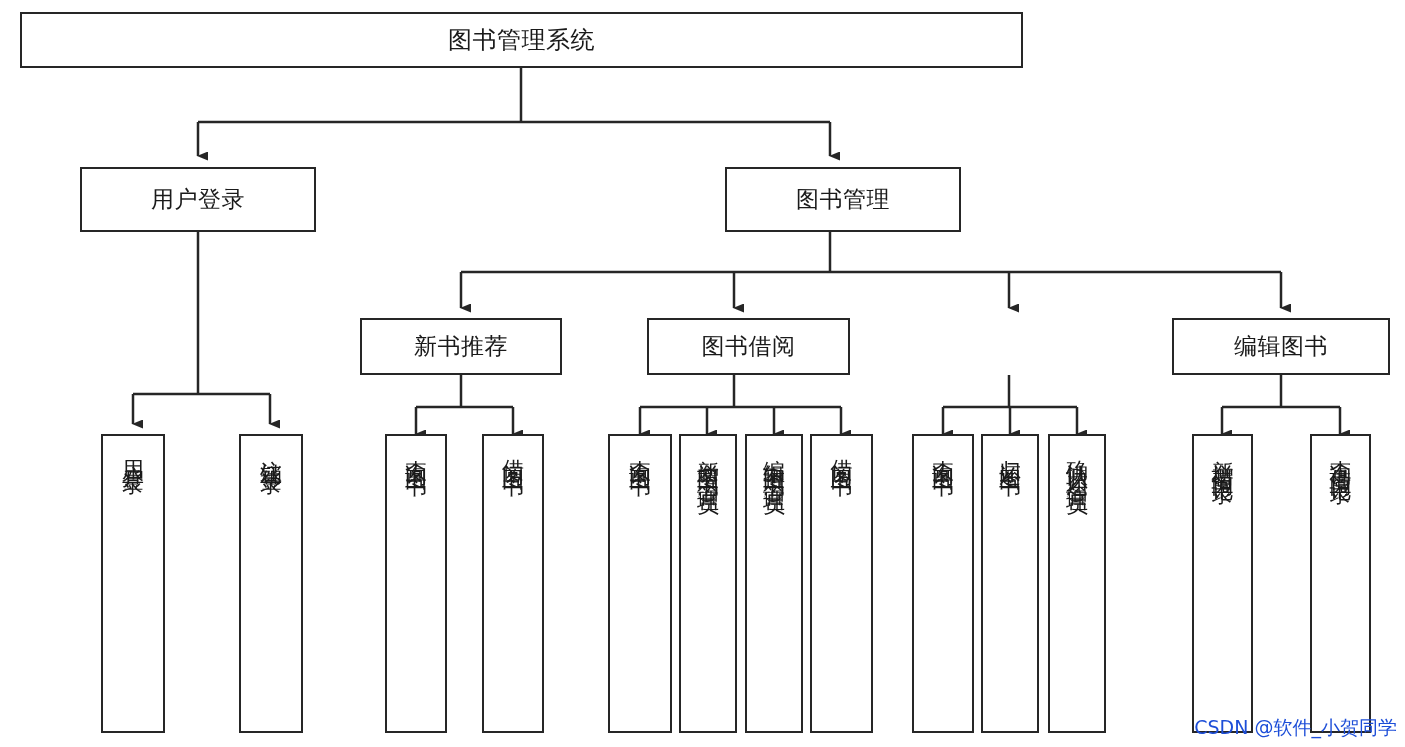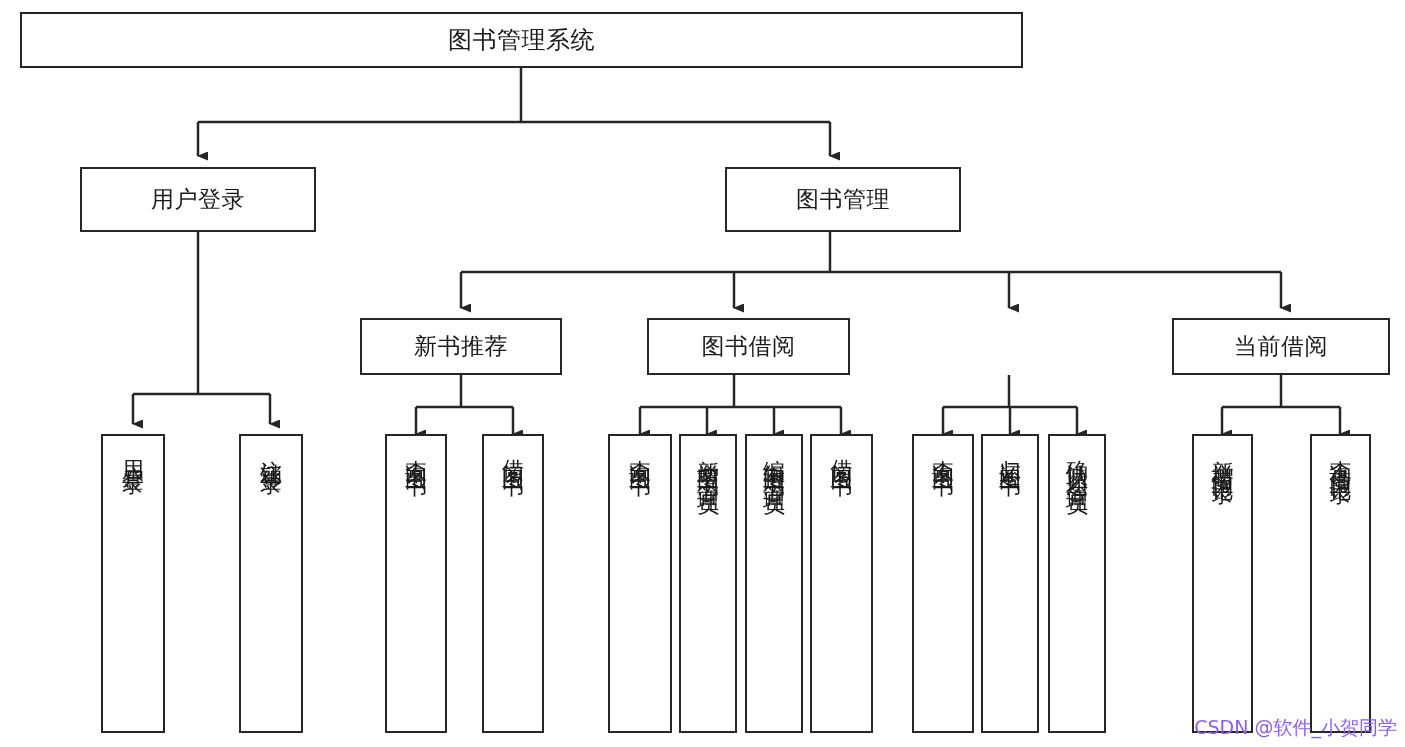--- a/index.html
+++ b/index.html
@@ -54,21 +54,21 @@
     text-orientation: upright;
     letter-spacing: 5px;
     line-height: 1.0;
     white-space: nowrap;
   }
   #watermark {
     position: absolute;
     right: 8px;
     bottom: 6px;
     font-size: 19px;
-    color: #8b5cf6;
+    color: #1d4ed8;
     white-space: nowrap;
     z-index: 5;
     font-family: "DejaVu Sans", "Liberation Sans", sans-serif;
   }
 </style>
 </head>
 <body>
 
 <div id="diagram-root">
 
@@ -133,21 +133,21 @@
     <span class="node-label">图书管理</span>
   </div>
 
   <div class="node level2" style="left:360px; top:318px; width:202px; height:57px;">
     <span class="node-label">新书推荐</span>
   </div>
   <div class="node level2" style="left:633px; top:318px; width:203px; height:57px;margin-left:14px;">
     <span class="node-label">图书借阅</span>
   </div>
   <div class="node level2" style="left:1172px; top:318px; width:218px; height:57px;">
-    <span class="node-label">当前借阅</span>
+    <span class="node-label">编辑图书</span>
   </div>
 
   <div class="node leaf" style="left:101px; top:434px; width:64px; height:299px;">
     <span class="node-label">用户登录</span>
   </div>
   <div class="node leaf" style="left:239px; top:434px; width:64px; height:299px;">
     <span class="node-label">注销登录</span>
   </div>
 
   <div class="node leaf" style="left:385px; top:434px; width:62px; height:299px;">

